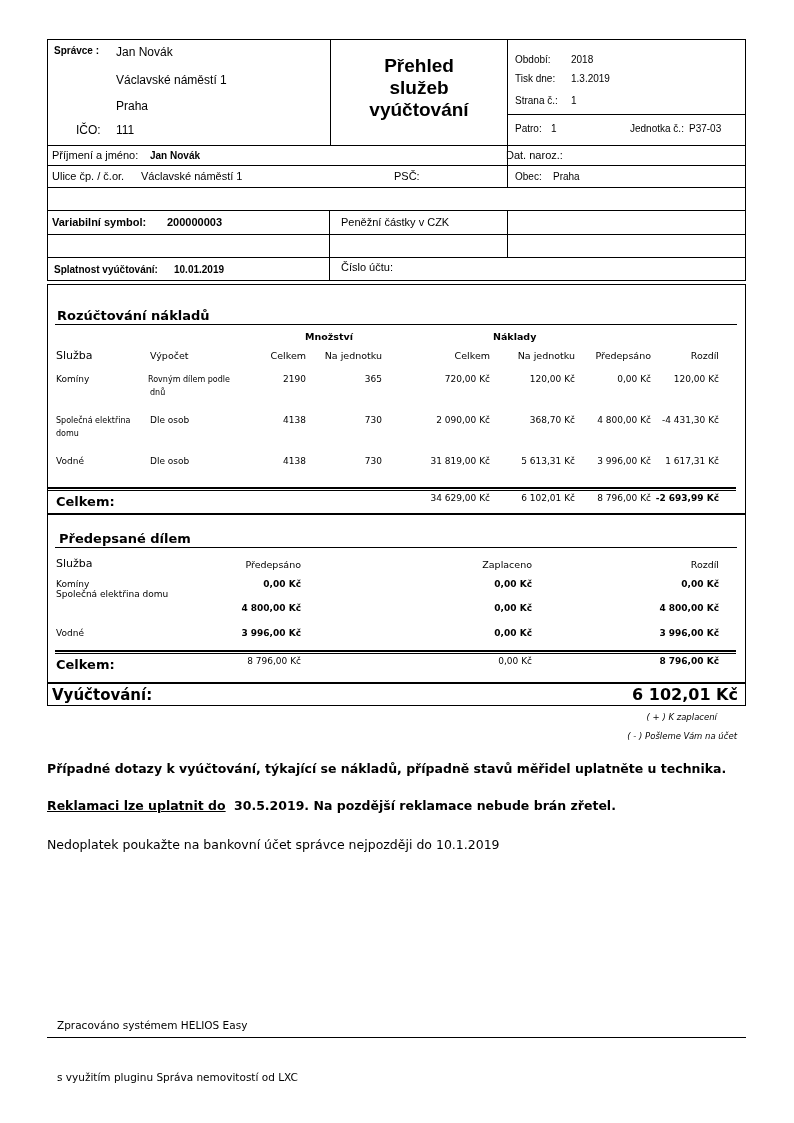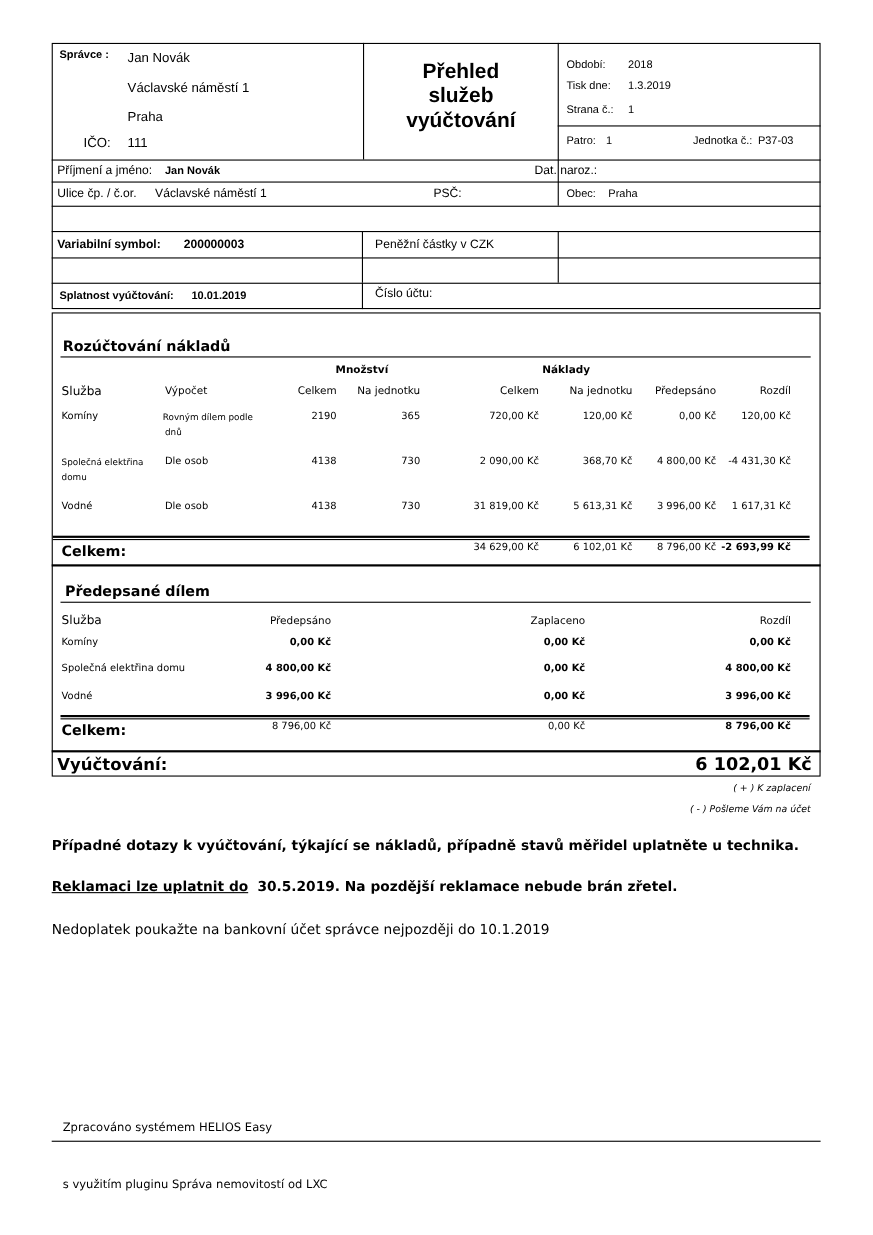--- a/index.html
+++ b/index.html
@@ -63,21 +63,21 @@
   <span class="abs s10" style="left:571px; top:73px;">1.3.2019</span>
   <span class="abs s10" style="left:515px; top:95px;">Strana č.:</span>
   <span class="abs s10" style="left:571px; top:95px;">1</span>
   <span class="abs s10" style="left:515px; top:123px;">Patro:</span>
   <span class="abs s10" style="left:551px; top:123px;">1</span>
   <span class="abs s10" style="left:630px; top:123px;">Jednotka č.:</span>
   <span class="abs s10" style="left:689px; top:123px;">P37-03</span>
 
   <span class="abs s11" style="left:52px; top:149px;">Příjmení a jméno:</span>
   <span class="abs s10 b" style="left:150px; top:150px;">Jan Novák</span>
-  <span class="abs s11" style="left:486px; top:149px;">Dat. naroz.:</span>
+  <span class="abs s11" style="left:506px; top:149px;">Dat. naroz.:</span>
 
   <span class="abs s11" style="left:52px; top:170px;">Ulice čp. / č.or.</span>
   <span class="abs s11" style="left:141px; top:170px;">Václavské náměstí 1</span>
   <span class="abs s11" style="left:394px; top:170px;">PSČ:</span>
   <span class="abs s10" style="left:515px; top:171px;">Obec:</span>
   <span class="abs s10" style="left:553px; top:171px;">Praha</span>
 
   <span class="abs s11 b" style="left:52px; top:216px;">Variabilní symbol:</span>
   <span class="abs s11 b" style="left:167px; top:216px;text-align:right;">200000003</span>
   <span class="abs s11" style="left:341px; top:216px;">Peněžní částky v CZK</span>
@@ -156,21 +156,21 @@
   <span class="abs th r" style="left:450px; top:559px; width:82px;">Zaplaceno</span>
   <span class="abs th r" style="left:640px; top:559px; width:79px;">Rozdíl</span>
 
   <div>
     <span class="abs td" style="left:56px; top:579px;">Komíny</span>
     <span class="abs tdb r" style="left:200px; top:579px; width:101px;">0,00 Kč</span>
     <span class="abs tdb r" style="left:430px; top:579px; width:102px;">0,00 Kč</span>
     <span class="abs tdb r" style="left:620px; top:579px; width:99px;">0,00 Kč</span>
   </div>
   <div>
-    <span class="abs td" style="left:56px; top:603px;">Společná elektřina domu</span>
+    <span class="abs td" style="left:56px; top:589px;">Společná elektřina domu</span>
     <span class="abs tdb r" style="left:200px; top:603px; width:101px;">4 800,00 Kč</span>
     <span class="abs tdb r" style="left:430px; top:603px; width:102px;">0,00 Kč</span>
     <span class="abs tdb r" style="left:620px; top:603px; width:99px;">4 800,00 Kč</span>
   </div>
   <div>
     <span class="abs td" style="left:56px; top:628px;">Vodné</span>
     <span class="abs tdb r" style="left:200px; top:628px; width:101px;">3 996,00 Kč</span>
     <span class="abs tdb r" style="left:430px; top:628px; width:102px;">0,00 Kč</span>
     <span class="abs tdb r" style="left:620px; top:628px; width:99px;">3 996,00 Kč</span>
   </div>
@@ -179,21 +179,21 @@
   <span class="abs sec-title" style="left:56px; top:657px;">Celkem:</span>
   <span class="abs td r" style="left:200px; top:656px; width:101px;">8 796,00 Kč</span>
   <span class="abs td r" style="left:430px; top:656px; width:102px;">0,00 Kč</span>
   <span class="abs tdb r" style="left:620px; top:656px; width:99px;">8 796,00 Kč</span>
   <div class="thick" style="left:47px; top:682px; width:699px;"></div>
 
   <span class="abs cal b" style="left:52px; top:686px; font-size:15px;">Vyúčtování:</span>
   <span class="abs cal b r" style="left:560px; top:685px; width:178px; font-size:16px;">6 102,01 Kč</span>
 </div>
 
-<span class="abs ital r" style="left:560px; top:712px; width:177px;">( + ) K zaplacení</span>
+<span class="abs ital r" style="left:540px; top:712px; width:177px;">( + ) K zaplacení</span>
 <span class="abs ital r" style="left:540px; top:731px; width:197px;">( - ) Pošleme Vám na účet</span>
 
 <span class="abs note b" style="left:47px; top:761px; font-size:12.5px;text-align:right;">Případné dotazy k vyúčtování, týkající se nákladů, případně stavů měřidel uplatněte u technika.</span>
 <div class="abs note b" style="left:47px; top:798px; font-size:12.5px;">
   <span style="text-decoration:underline;">Reklamaci lze uplatnit do</span>
   <span style="margin-left:4px;">30.5.2019. Na pozdější reklamace nebude brán zřetel.</span>
 </div>
 <span class="abs note" style="left:47px; top:837px; font-size:12.5px;">Nedoplatek poukažte na bankovní účet správce nejpozději do 10.1.2019</span>
 
 <div class="hl" style="left:47px; top:1037px; width:699px;"></div>

